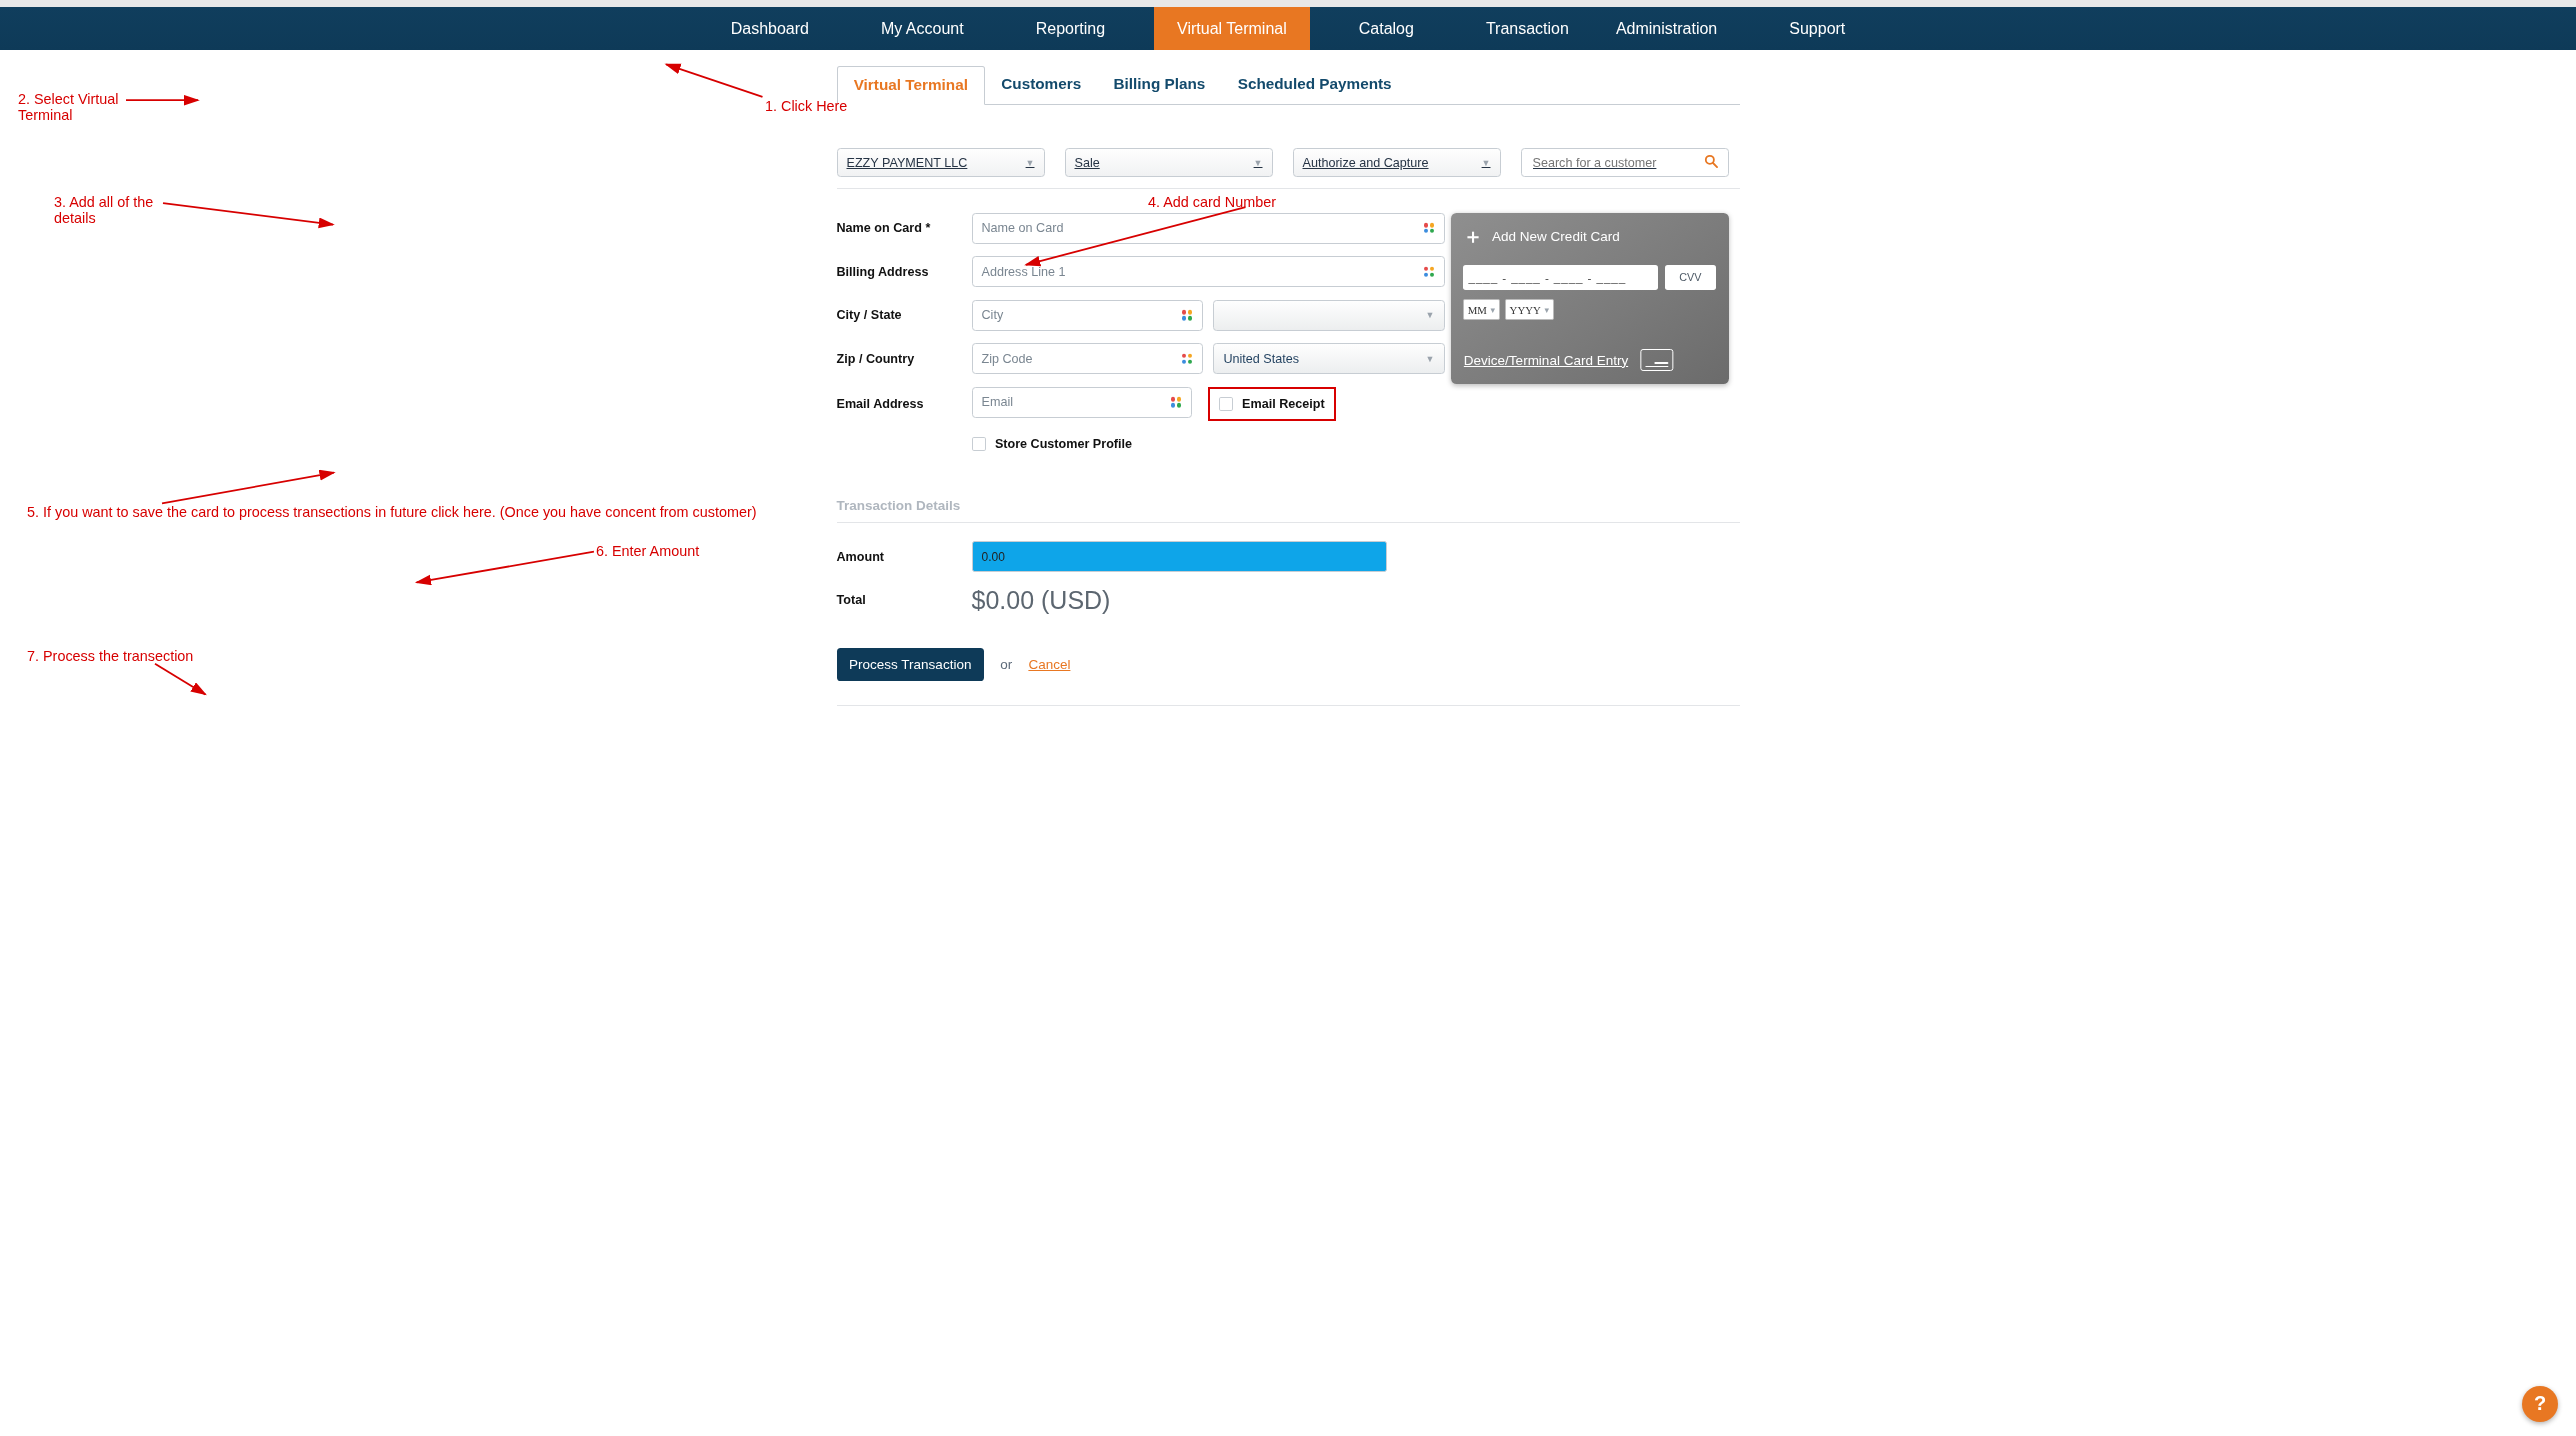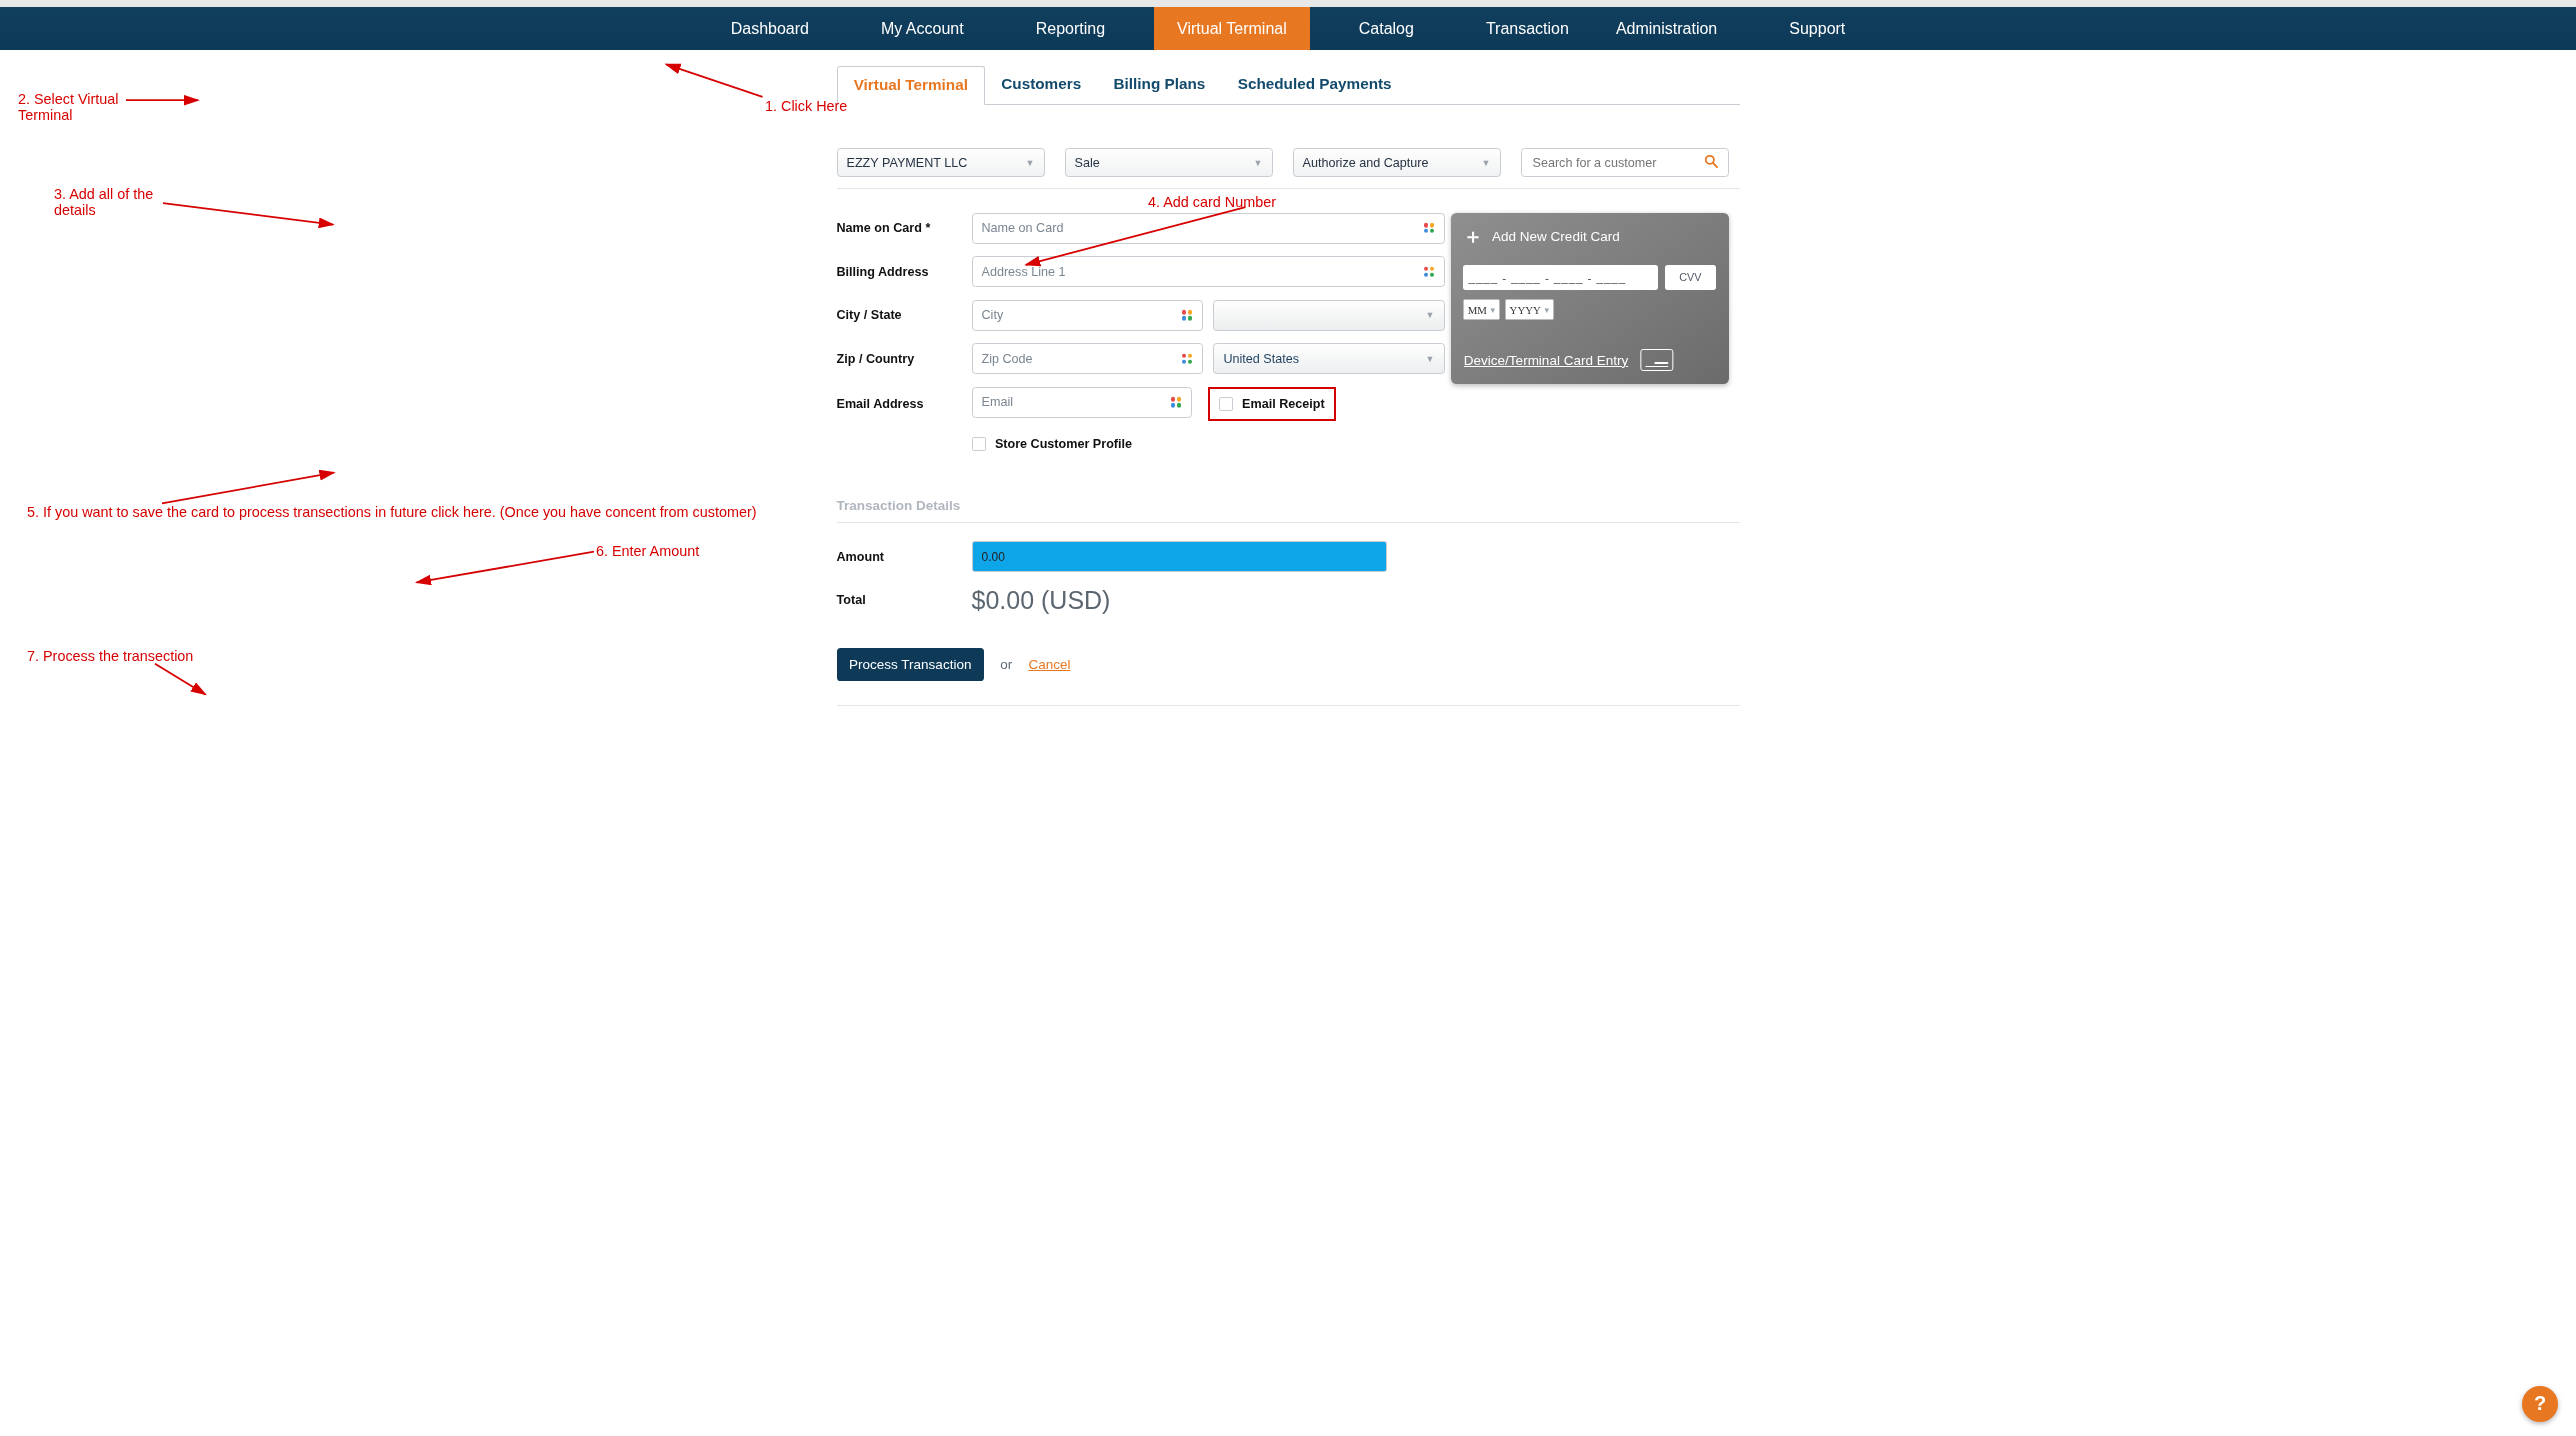--- a/index.html
+++ b/index.html
@@ -79,20 +79,21 @@
   .select,.text-in{
     height:29px;
     border:0.9px solid var(--gray-border);
     border-radius:3.6px;
     background:linear-gradient(180deg,#fefefe,#f1f2f3);
     display:flex;align-items:center;
     padding:0 9px;
     color:#263445;
     font-size:12.6px;
     position:relative;
+    text-decoration:underline;
   }
   .select{justify-content:space-between;}
   .caret{color:#9aa3ac;font-size:9px;}
   .search-field{
     background:#fff;
     display:flex;align-items:center;justify-content:space-between;
   }
   .search-field input{
     border:none;background:none;outline:none;
     font-size:12.6px;flex:1;color:#333;
@@ -447,21 +448,21 @@
 <div class="anno" style="left:18px;top:25px;width:126px;white-space:normal;">2. Select Virtual Terminal</div>
 <svg class="arrow arrow-svg" style="left:126px;top:27px;" width="90" height="18" viewBox="0 0 100 20">
   <defs>
         <marker id="ah2" markerWidth="10" markerHeight="10" refX="8" refY="3" orient="auto">
           <path d="M0,0 L0,6 L9,3 z" fill="#d70000"></path>
         </marker>
       </defs>
   <line x1="0" y1="8" x2="80" y2="8" stroke="#d70000" stroke-width="2" marker-end="url(#ah2)"></line>
 </svg>
 
-<div class="anno" style="left:54px;top:120px;width:126px;white-space:normal;">3. Add all of the details</div>
+<div class="anno" style="left:54px;top:128px;width:126px;white-space:normal;">3. Add all of the details</div>
 <svg class="arrow arrow-svg" style="left:162px;top:130px;" width="181" height="34" viewBox="0 0 200 38">
   <defs>
         <marker id="ah3" markerWidth="10" markerHeight="10" refX="8" refY="3" orient="auto">
           <path d="M0,0 L0,6 L9,3 z" fill="#d70000"></path>
         </marker>
       </defs>
   <line x1="0" y1="8" x2="190" y2="32" stroke="#d70000" stroke-width="2" marker-end="url(#ah3)"></line>
 </svg>
 
 <div class="anno" style="left:1148px;top:128px;">4. Add card Number</div>

